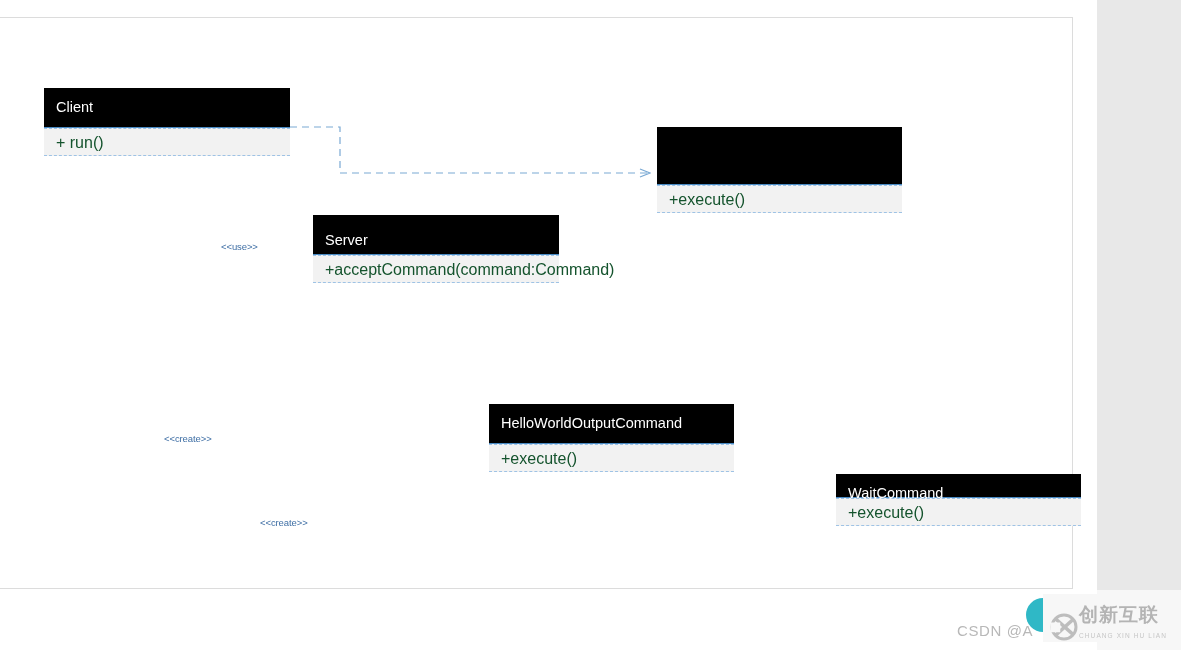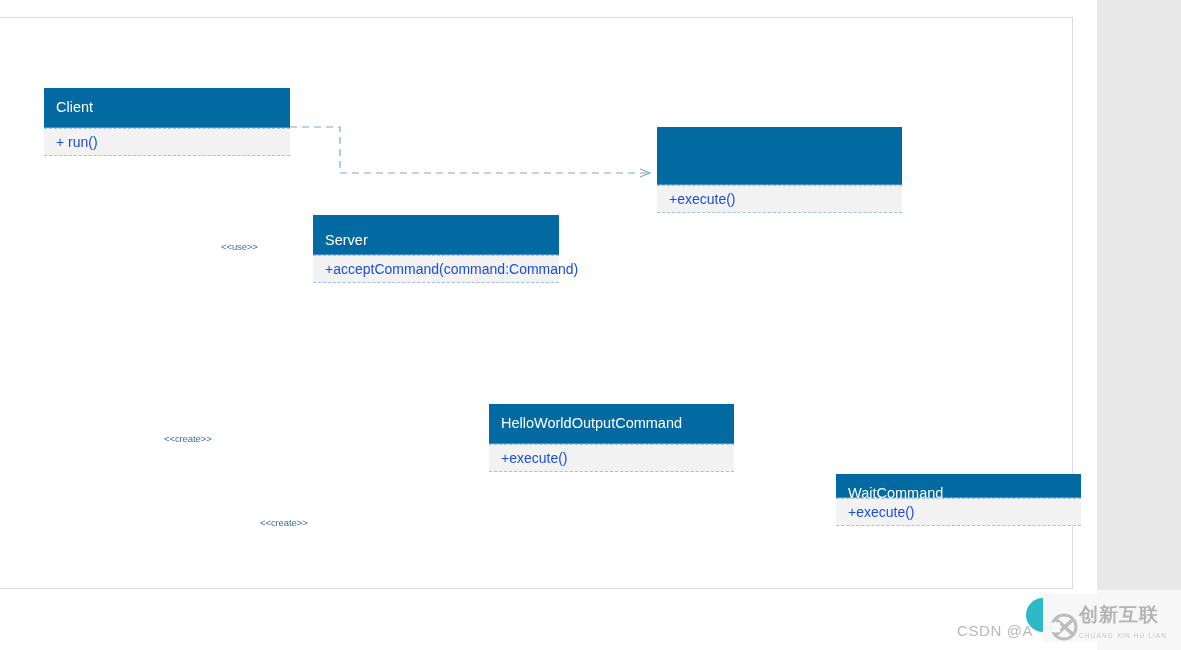--- a/index.html
+++ b/index.html
@@ -54,21 +54,21 @@
     height: 650px;
     pointer-events: none;
   }
 
   
   .uml-class {
     position: absolute;
     box-sizing: border-box;
   }
   .uml-head {
-    background: #0369a1;
+    background: #000000;
     color: #ffffff;
     box-sizing: border-box;
     padding: 8px 12px 6px 12px;
     line-height: 1.35;
     border-bottom: 1px solid #4a8bc4;
   }
   .uml-stereotype {
     font-size: 12.5px;
     color: #ffffff;
     display: block;
@@ -80,22 +80,22 @@
     display: block;
   }
   .uml-body {
     background: #f2f2f2;
     box-sizing: border-box;
     border-top: 1px dashed #9fc3e5;
     border-bottom: 1px dashed #9fc3e5;
     padding: 6px 12px 7px 12px;
   }
   .uml-member {
-    font-size: 14px;
-    color: #1d4ed8;
+    font-size: 16px;
+    color: #14532d;
     white-space: nowrap;
     display: block;
   }
 
   
   #class-client      { left: 44px;  top: 88px;  width: 246px; }
   #class-client .uml-head { height: 40px; padding-top: 10px; }
   #class-client .uml-body { height: 28px; padding-top: 5px; }
 
   #class-command     { left: 657px; top: 127px; width: 245px; }

